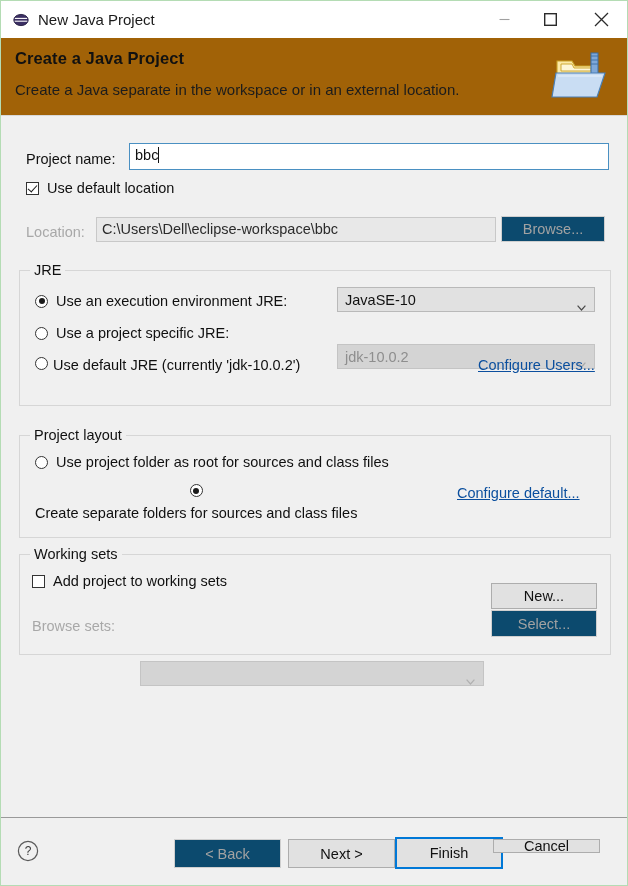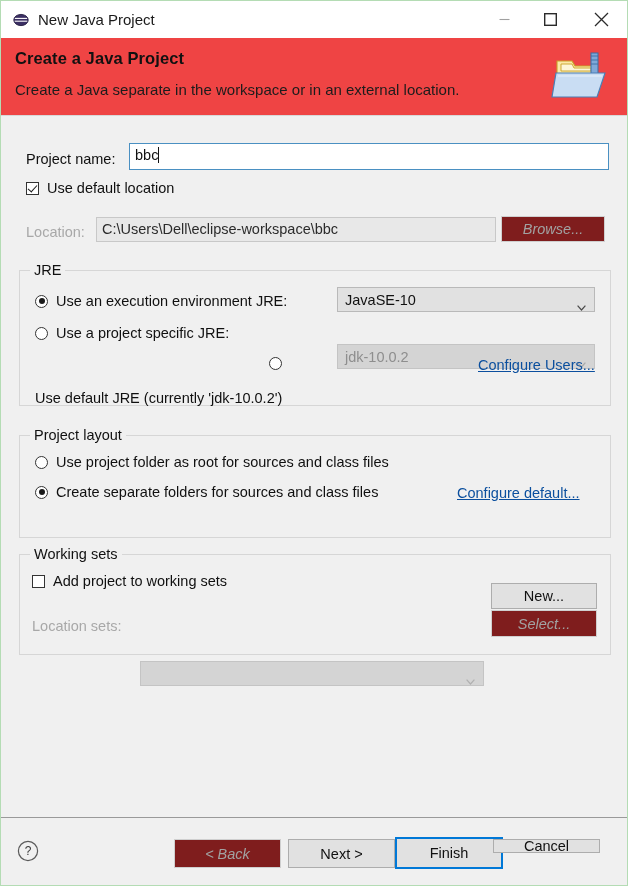--- a/index.html
+++ b/index.html
@@ -61,21 +61,21 @@
   }
   .win-btn.close { color: #2b2b2b; width: 56px;}
   .win-btn.min { color: #9a9a9a; }
 
   
   .header {
     position: absolute;
     left: 0; top: 37px;
     width: 628px;
     height: 78px;
-    background: #ef4444;
+    background: #a16207;
     border-bottom: 1px solid #d8d8d8;
     box-sizing: border-box;
   }
   .header-title {
     position: absolute;
     left: 14px; top: 11px;
     font-size: 16.5px;
     font-weight: bold;
     color: #111111;
     letter-spacing: 0.1px;
@@ -147,23 +147,22 @@
     background: #e1e1e1;
     border: 1px solid #adadad;
     color: #111111;
     display: flex;
     align-items: center;
     justify-content: center;
     user-select: none;
   }
   .btn.disabled {
     color: #a2a2a2;
-    background: #7f1d1d;
+    background: #0c4a6e;
     border-color: #cfcfcf;
-    font-style: italic;
   }
   .btn.default {
     border: 2px solid #0078d7;
     background: #e1e1e1;
   }
 
   
   .cbox {
     width: 13px; height: 13px;
     border: 1px solid #333333;
@@ -371,55 +370,55 @@
     </div>
     <div class="row combo disabled" style="left:336px; top:202px; width:258px; height:25px;">
       <span class="cval">jdk-10.0.2</span>
       <span class="chev">
         <svg width="9" height="6" viewBox="0 0 9 6">
             <path d="M0.6 0.6 L4.5 5 L8.4 0.6" fill="none" stroke="#a8a8a8" stroke-width="1.2"></path>
           </svg>
       </span>
     </div>
 
-    <div class="row" style="left:34px; top:240px; display:flex; align-items:flex-end; gap:20px;flex-direction:column;">
+    <div class="row" style="left:34px; top:240px; display:flex; align-items:flex-start; gap:5px;">
       <span class="radio"></span>
       <span class="lbl">Use default JRE (currently 'jdk-10.0.2')</span>
     </div>
     <div class="row link" style="left:477px; top:240px;">Configure Users...</div>
 
     <div class="group" style="left:18px; top:318px; width:592px; height:103px;">
       <span class="group-title">Project layout</span>
     </div>
 
     <div class="row" style="left:34px; top:337px; display:flex; align-items:center; gap:8px;">
       <span class="radio"></span>
       <span class="lbl">Use project folder as root for sources and class files</span>
     </div>
 
-    <div class="row" style="left:34px; top:367px; display:flex; align-items:center; gap:8px;">
+    <div class="row" style="left:34px; top:367px; display:flex; align-items:center; gap:8px;flex-direction:column;">
       <span class="radio sel"></span>
       <span class="lbl">Create separate folders for sources and class files</span>
     </div>
     <div class="row link" style="left:456px; top:368px;">Configure default...</div>
 
     <div class="group" style="left:18px; top:437px; width:592px; height:101px;">
       <span class="group-title">Working sets</span>
     </div>
 
     <div class="row" style="left:31px; top:456px; display:flex; align-items:center; gap:8px;">
       <span class="cbox"></span>
       <span class="lbl">Add project to working sets</span>
     </div>
     <div class="row btn" style="left:490px; top:466px; width:106px; height:26px;">
       <span>New...</span>
     </div>
 
     <div class="row" style="left:31px; top:500px;">
-      <span class="lbl disabled">Location sets:</span>
+      <span class="lbl disabled">Browse sets:</span>
     </div>
     <div class="row combo disabled" style="left:139px; top:494px; width:344px; height:25px;">
       <span class="cval"></span>
       <span class="chev">
         <svg width="9" height="6" viewBox="0 0 9 6">
             <path d="M0.6 0.6 L4.5 5 L8.4 0.6" fill="none" stroke="#b0b0b0" stroke-width="1.2"></path>
           </svg>
       </span>
     </div>
     <div class="row btn disabled" style="left:490px; top:493px; width:106px; height:27px;">

